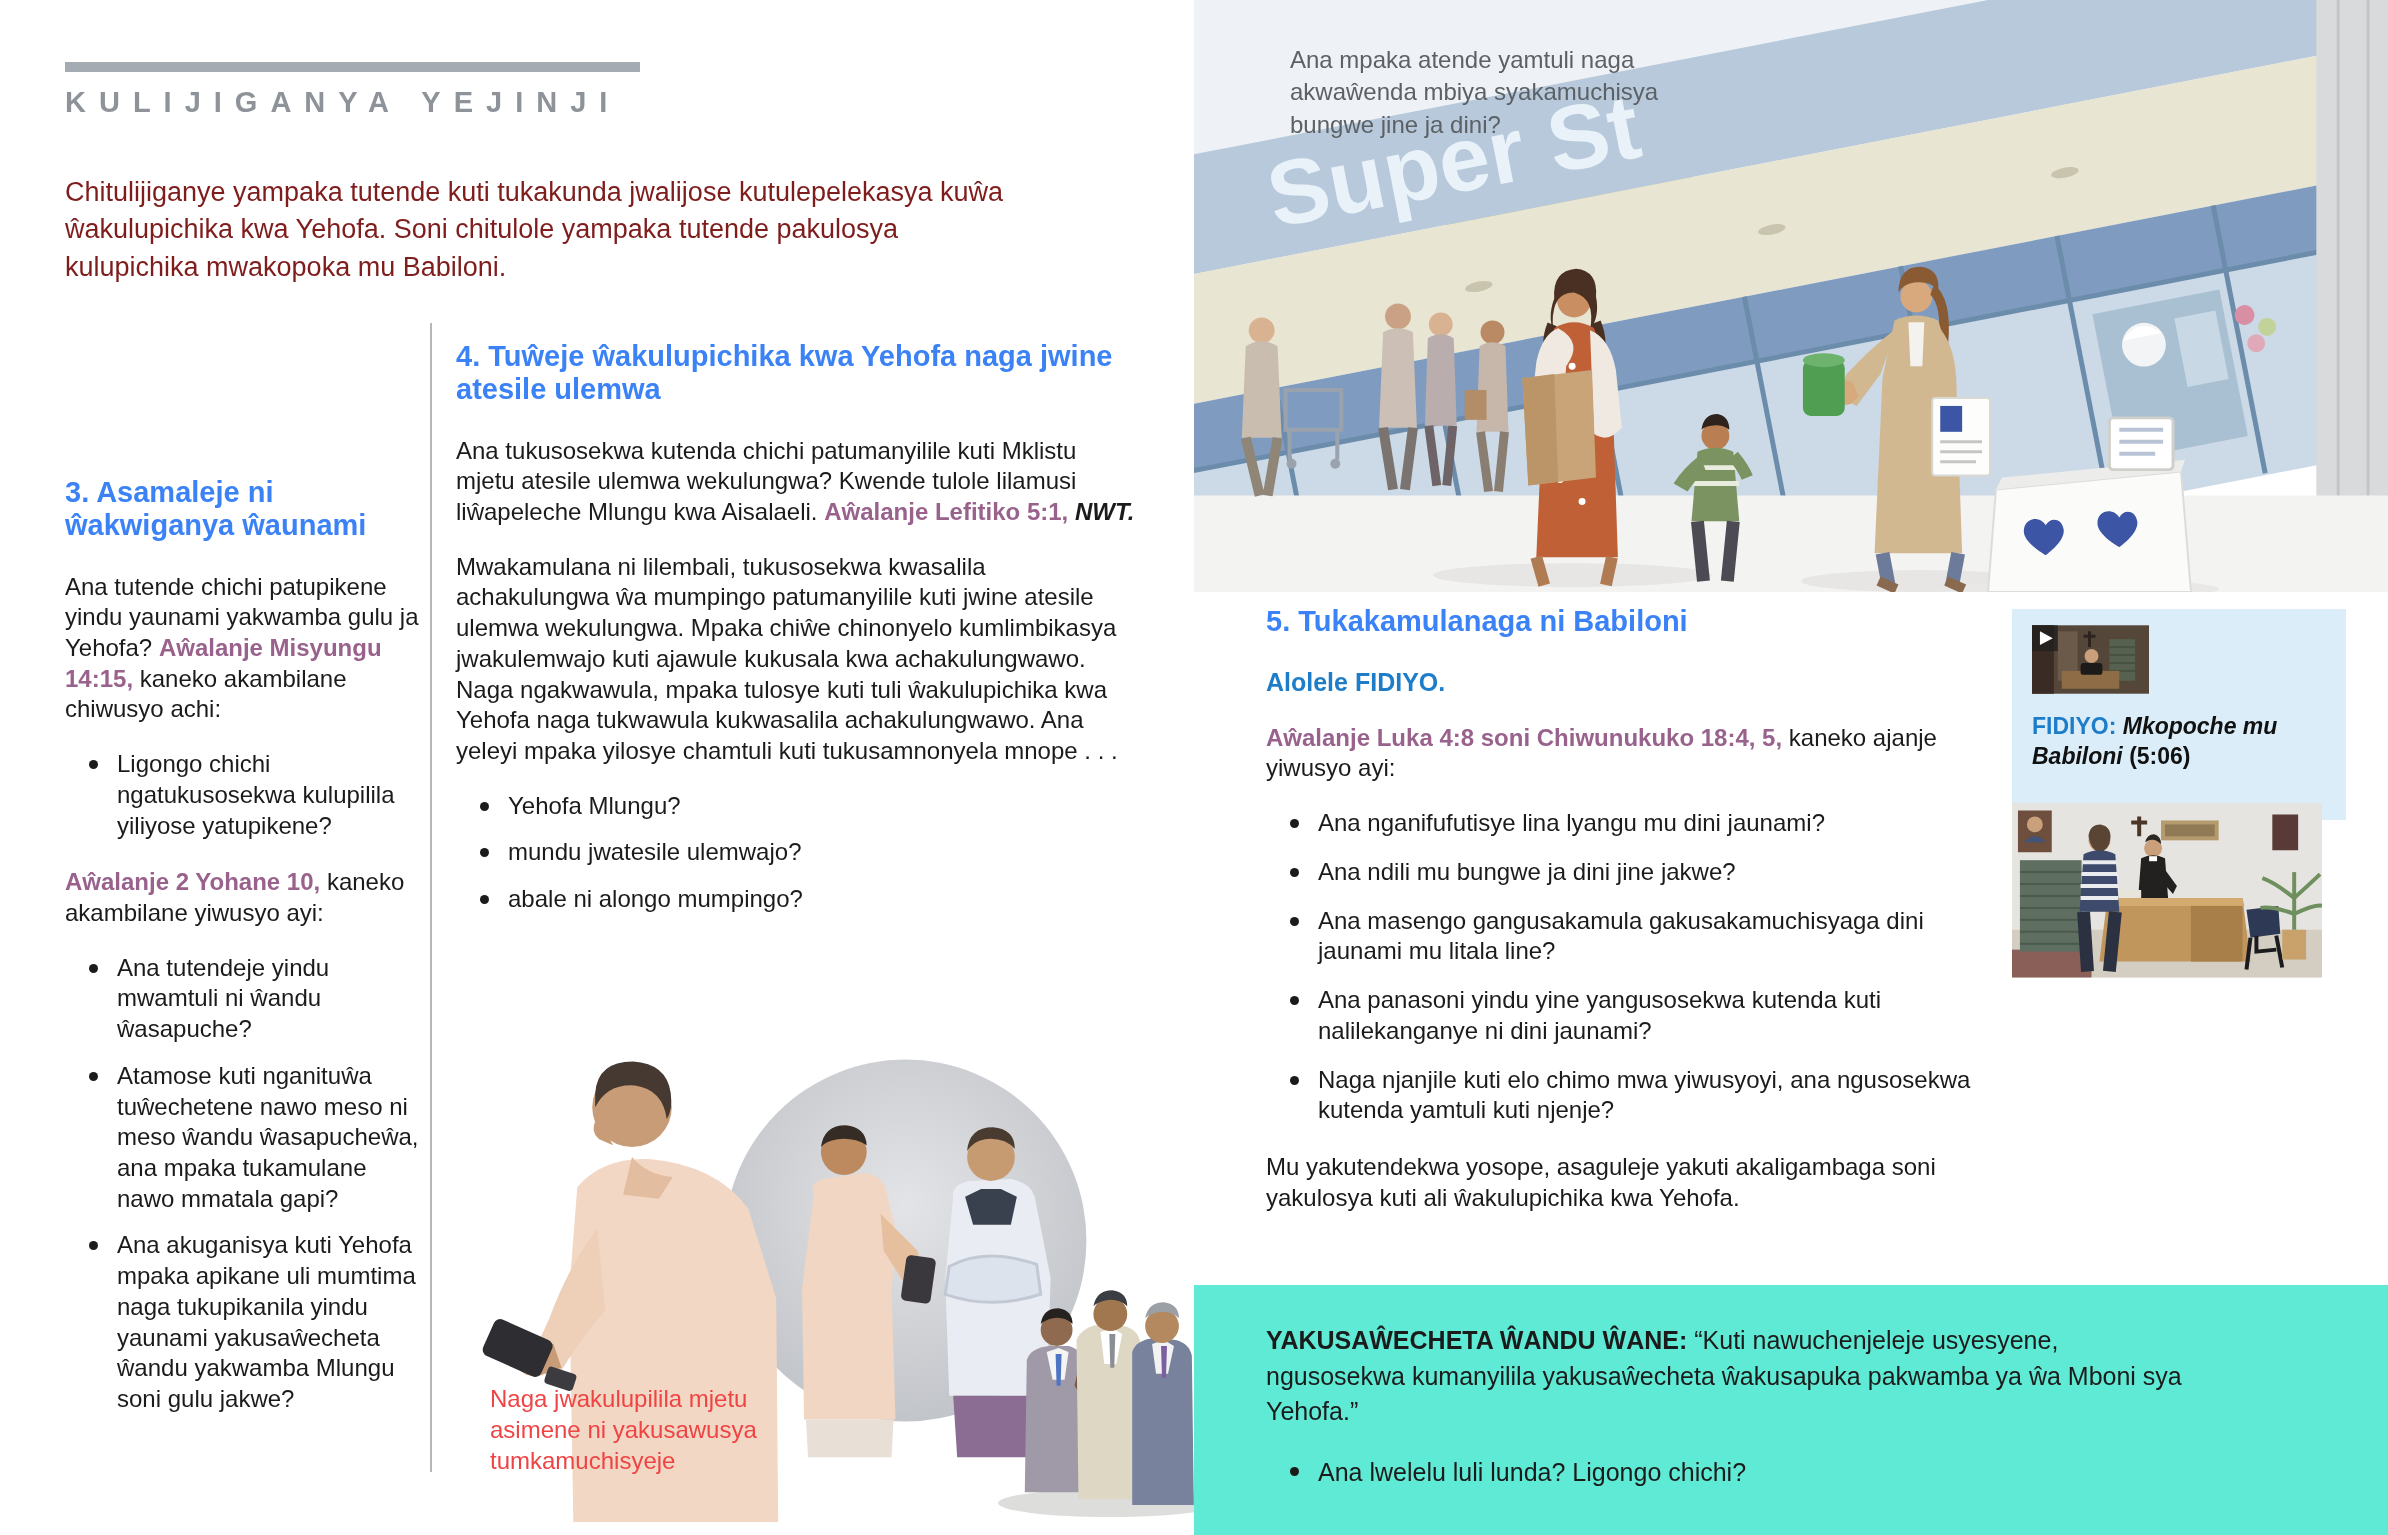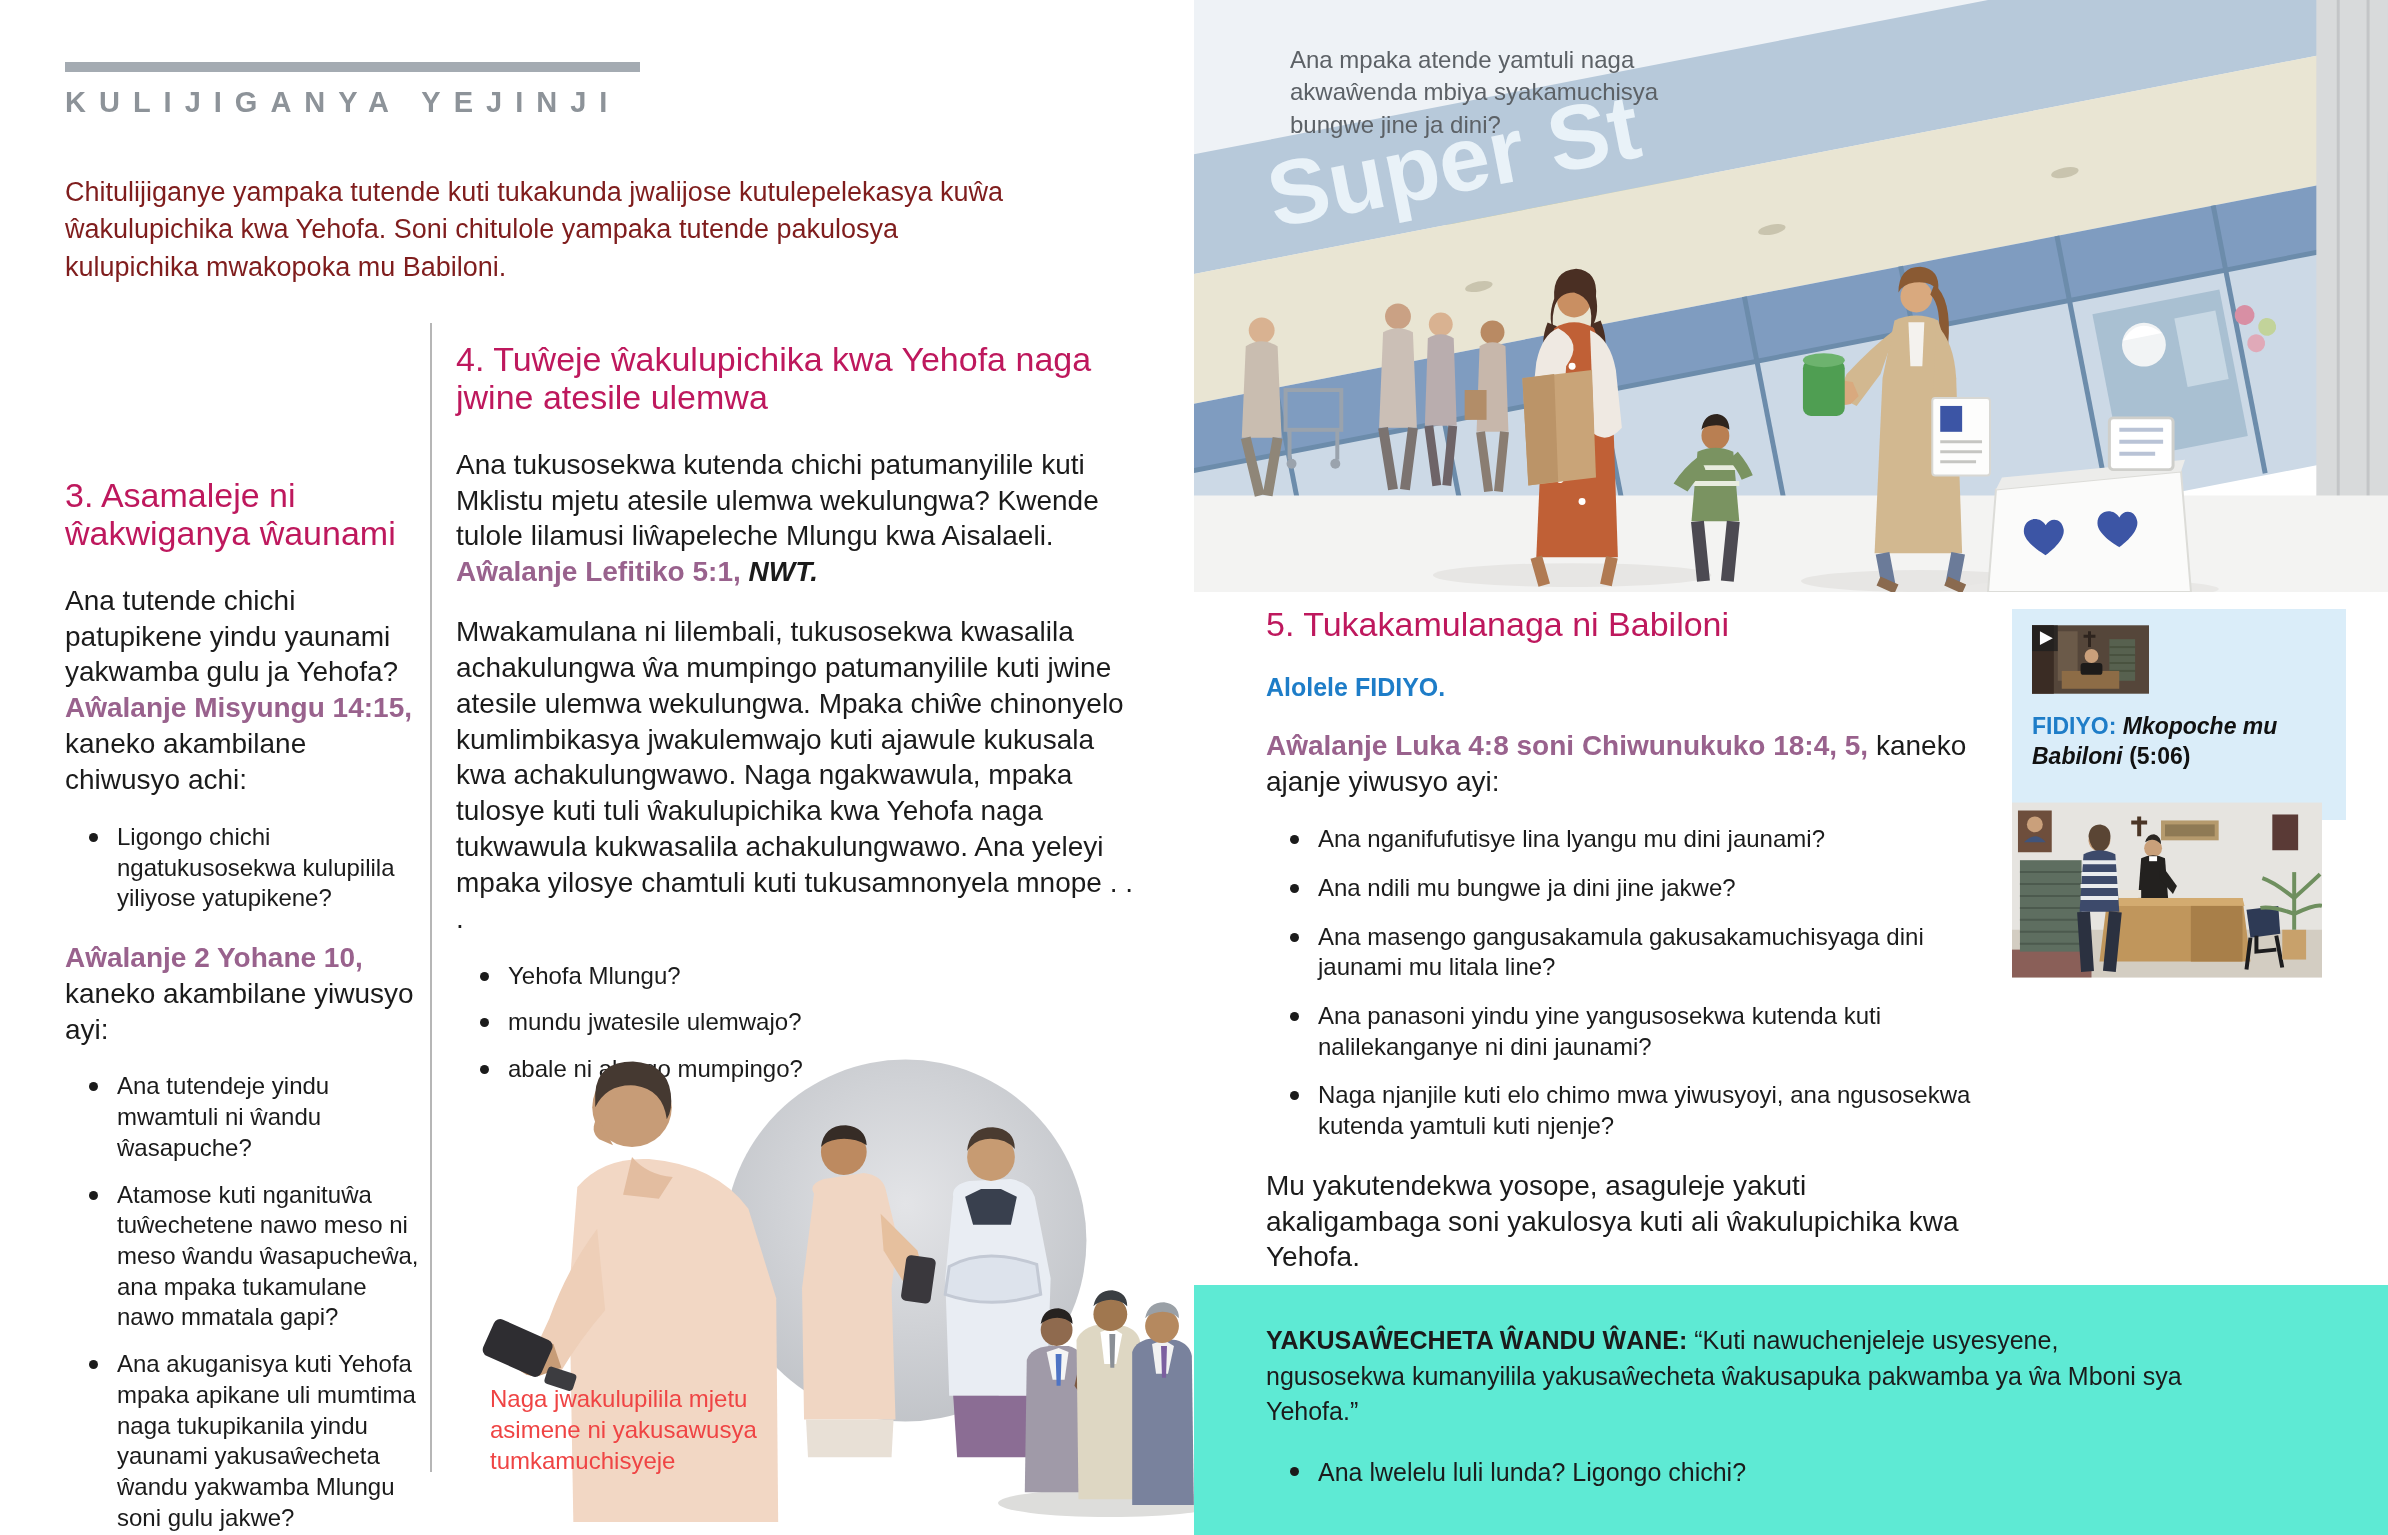--- a/index.html
+++ b/index.html
@@ -9,22 +9,22 @@
   
   .top-rule{position:absolute;left:65px;top:62px;width:575px;height:10px;background:#a4abb2;}
   .kicker{position:absolute;left:65px;top:86px;font-size:29px;font-weight:bold;letter-spacing:13px;color:#8d9399;}
   .intro{position:absolute;left:65px;top:147px;width:960px;font-size:27px;line-height:1.38;color:#7f1d1d;}
 
   .col-divider{position:absolute;left:430px;top:323px;width:2px;height:1149px;background:#b6b6b6;}
 
   .col3{position:absolute;left:65px;top:476px;width:358px;}
   .col4{position:absolute;left:456px;top:340px;width:682px;}
 
-  h2.sec{color:#be185d;font-weight:normal;font-size:34px;line-height:1.13;margin:0 0 30px 0;}
-  .body-p{font-size:28px;line-height:1.28;margin:0 0 24px 0;}
+  h2.sec{color:#3b82f6;font-weight:bold;font-size:29px;line-height:1.13;margin:0 0 30px 0;}
+  .body-p{font-size:24px;line-height:1.28;margin:0 0 24px 0;}
   .ref{color:#99628d;font-weight:bold;text-decoration:none;}
   .nwt{font-weight:bold;font-style:italic;}
 
   ul.dots{list-style:none;margin:0 0 26px 0;padding:0;}
   ul.dots li{position:relative;padding-left:52px;margin-bottom:16px;font-size:24px;line-height:1.28;}
   ul.dots li::before{content:"";position:absolute;left:24px;top:11px;width:9px;height:9px;border-radius:50%;background:#1b1b1b;}
 
   .fig-mid{position:absolute;left:428px;top:990px;width:766px;height:532px;}
   .fig-mid-caption{position:absolute;left:490px;top:1383px;width:353px;font-size:24px;line-height:1.3;color:#ef4444;}
 

